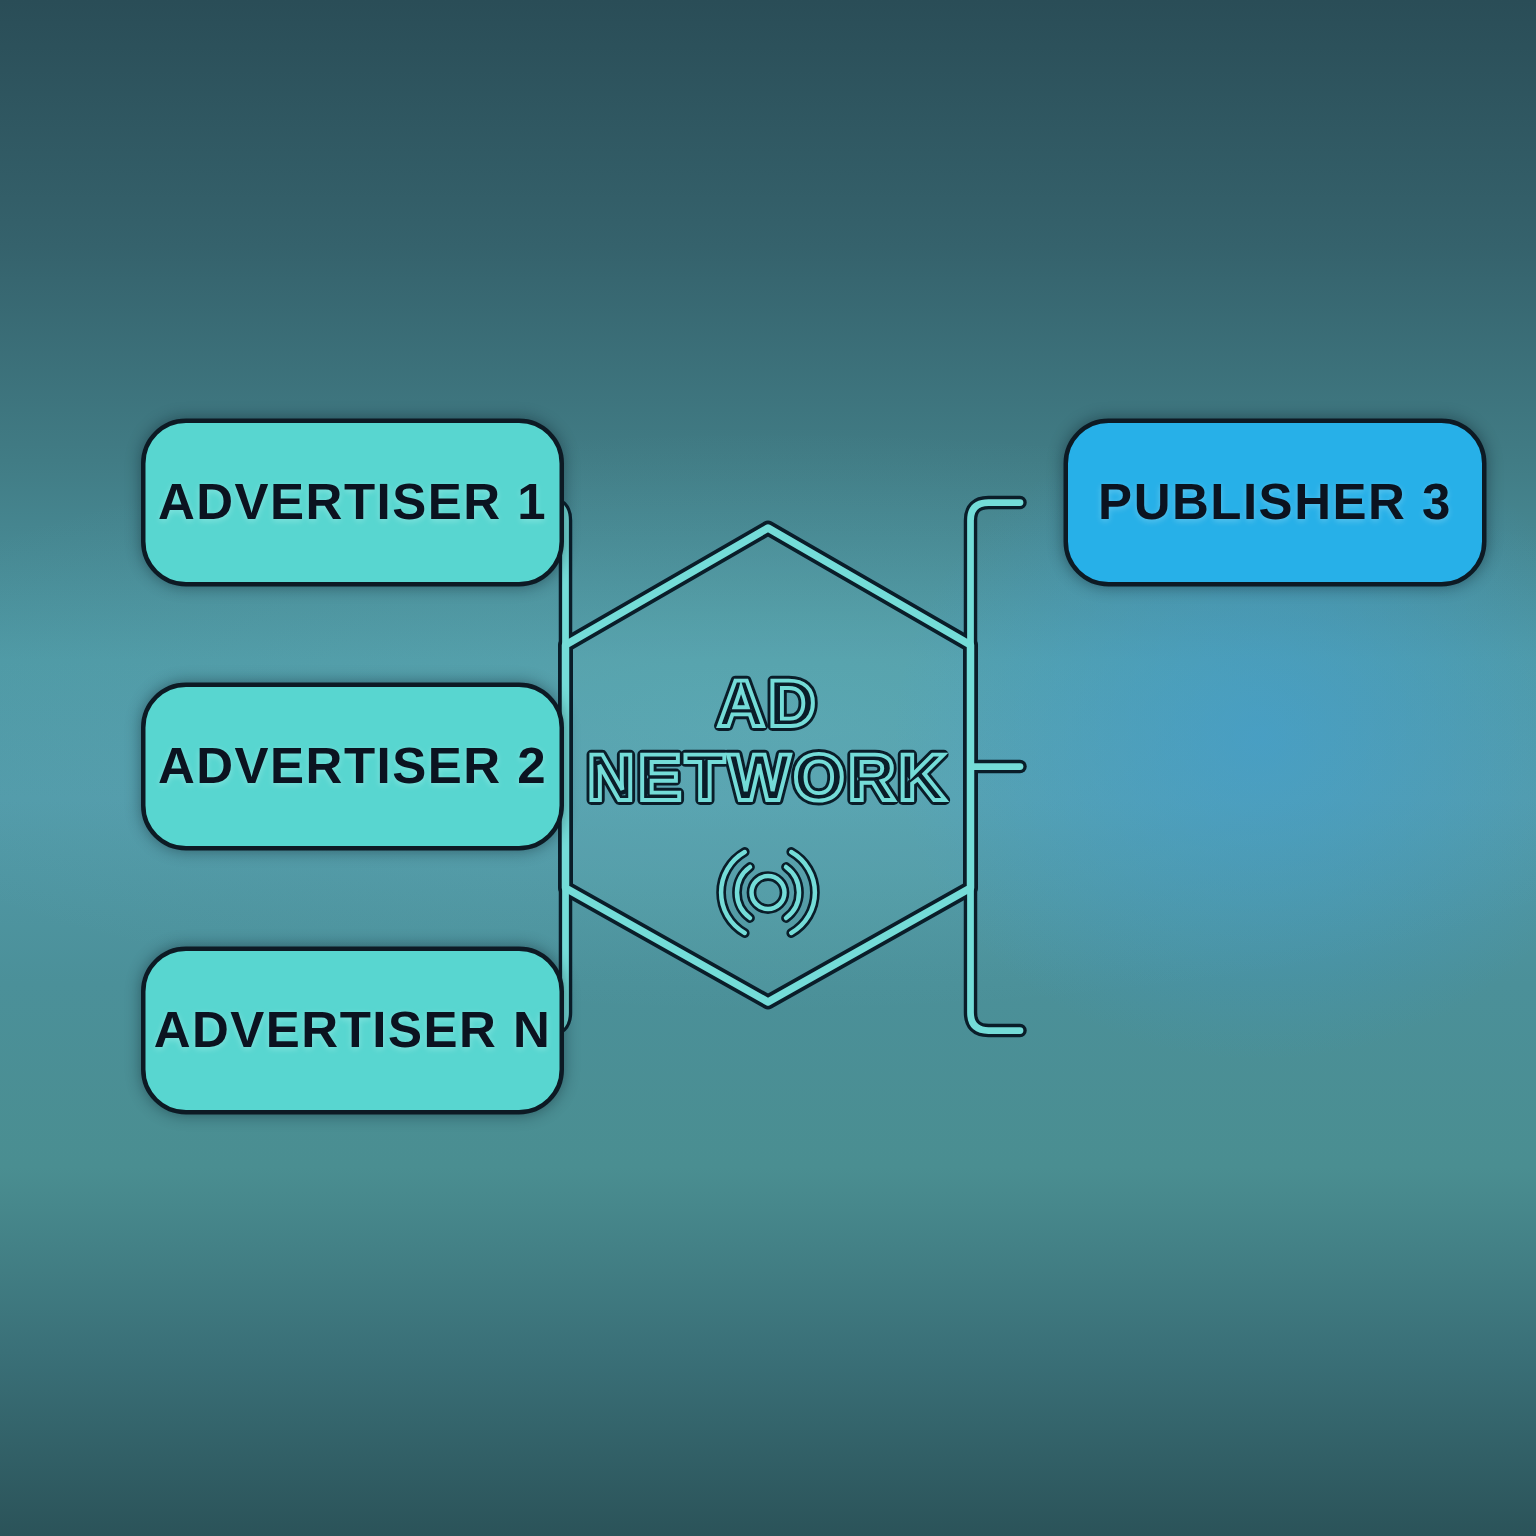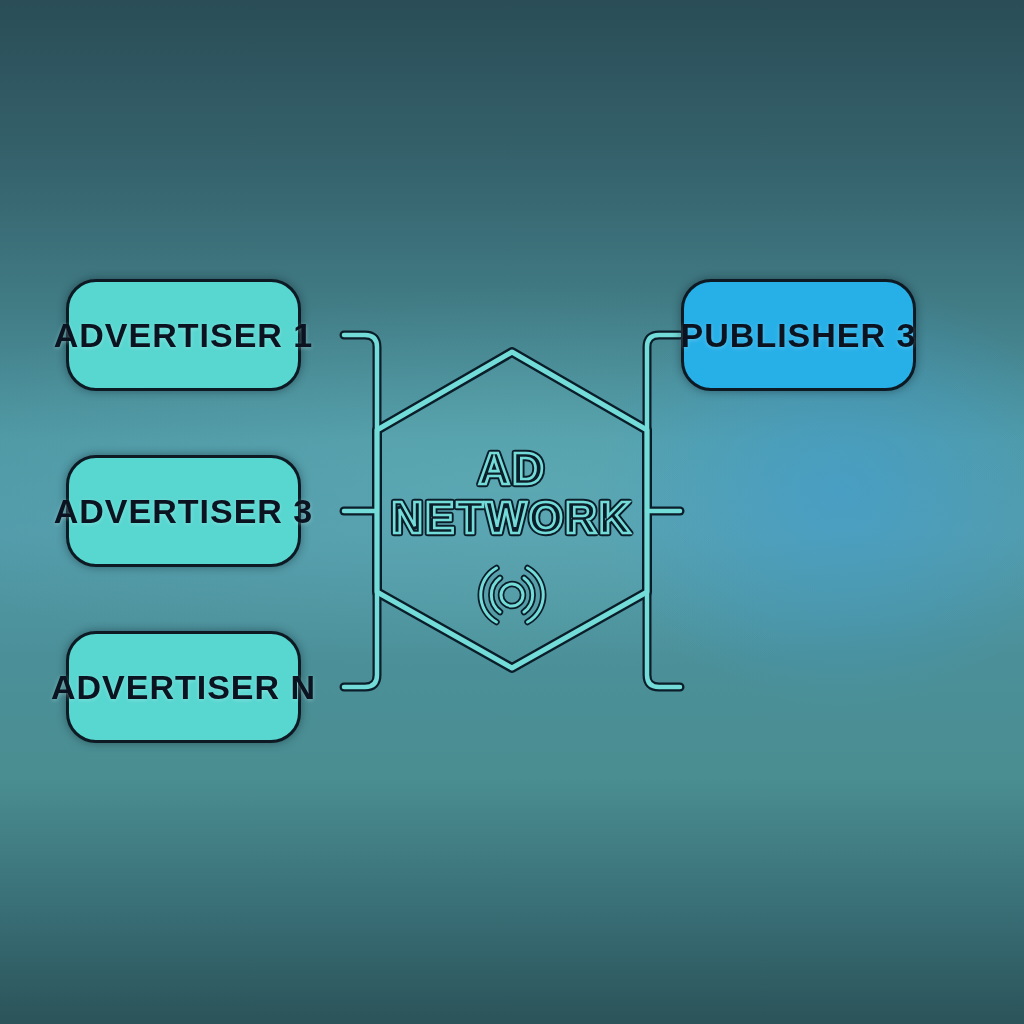--- a/index.html
+++ b/index.html
@@ -39,29 +39,30 @@
     font-size: 44px;
     letter-spacing: 2px;
     text-anchor: middle;
     fill: none;
   }
   .hex-text-under { stroke: #0a1d29; stroke-width: 6.5; stroke-linejoin: round; }
   .hex-text-over  { stroke: #74dcd8; stroke-width: 2.6; }
 
   .node {
     position: absolute;
-    width: 235px;
+    width: 282px;
     height: 112px;
     border: 3px solid #0d1a24;
     border-radius: 30px;
     box-sizing: border-box;
     display: flex;
     align-items: center;
     justify-content: center;
     box-shadow: 0 0 10px rgba(8,26,36,0.45);
+    margin-left: 28px;
   }
   .node span {
     font-weight: bold;
     font-size: 34px;
     letter-spacing: 1px;
     color: #0b1320;
     white-space: nowrap;
   }
   .node.adv { left: 66px;  background: #58d6d0; }
   .node.adv span { text-shadow: 0 1px 4px rgba(210,255,250,0.35); }
@@ -111,21 +112,21 @@
       </g>
       <text class="hex-text-over" x="512" y="484">AD</text>
       <text class="hex-text-over" x="512" y="533">NETWORK</text>
     </g>
   </svg>
 
   <div class="node adv row1">
     <span>ADVERTISER 1</span>
   </div>
   <div class="node adv row2">
-    <span>ADVERTISER 3</span>
+    <span>ADVERTISER 2</span>
   </div>
   <div class="node adv row3">
     <span>ADVERTISER N</span>
   </div>
 
   <div class="node pub row1">
     <span>PUBLISHER 3</span>
   </div>
 
 </div>

